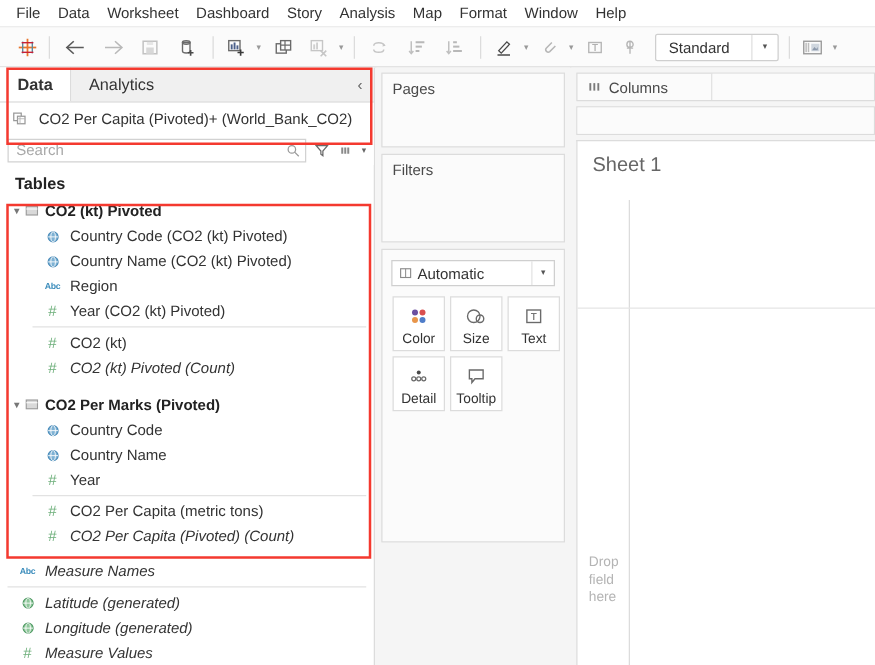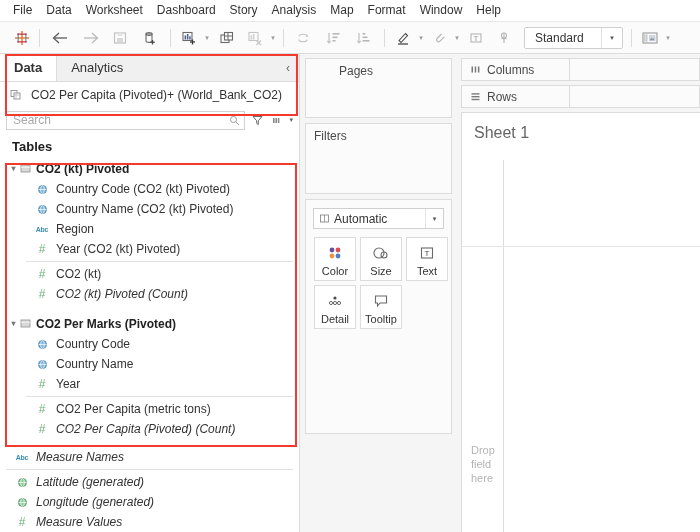--- a/index.html
+++ b/index.html
@@ -104,21 +104,21 @@
            justify-content: center; flex: none; }
   .abcico { font-size: 7px; font-weight: bold; letter-spacing: -0.3px;
             color: #3c8dbc; line-height: 1; }
   .hashico { font-size: 12px; line-height: 1; color: #6fb07c; font-weight: normal; }
 
   
   .cardcol { position: absolute; top: 54px; left: 301px; width: 155px; height: 478px;
              background: #f5f5f5; padding: 4px 4px 0 4px; }
   .card { background: #fbfbfb; border: 1px solid #dcdcdc; margin-bottom: 5px; }
   .card .ctitle { font-size: 12px; color: #4a4a4a; padding: 5px 0 0 8px; cursor: default; }
-  .pages-card { height: 60px; padding-left: 25px; }
+  .pages-card { height: 60px; }
   .filters-card { height: 71px; }
   .marks-card { height: 235px; }
 
   .markdd { display: flex; align-items: center; height: 21px; margin: 8px 7px 0 7px;
             border: 1px solid #cfcfcf; background: #fff; cursor: default; }
   .markdd .mi { width: 20px; display: flex; align-items: center; justify-content: center; }
   .markdd .ml { flex: 1; font-size: 12px; color: #333; }
   .markdd .ma { width: 18px; text-align: center; font-size: 7px; color: #555;
                 border-left: 1px solid #e3e3e3; line-height: 19px; }
 
@@ -607,30 +607,20 @@
             <rect x="1.5" y="2.5" width="1.5" height="6" fill="#7a7a7a"></rect>
             <rect x="4.7" y="2.5" width="1.5" height="6" fill="#7a7a7a"></rect>
             <rect x="7.9" y="2.5" width="1.5" height="6" fill="#7a7a7a"></rect>
           </svg>
         </span>
         <span>Columns</span>
       </div>
       <div class="sdrop"></div>
     </div>
     <div class="shelf">
-      <div class="slabel">
-        <span class="si">
-          <svg width="11" height="11" viewBox="0 0 11 11">
-            <rect x="1.5" y="2.2" width="8" height="1.4" fill="#7a7a7a"></rect>
-            <rect x="1.5" y="5" width="8" height="1.4" fill="#7a7a7a"></rect>
-            <rect x="1.5" y="7.8" width="8" height="1.4" fill="#7a7a7a"></rect>
-          </svg>
-        </span>
-        <span>Rows</span>
-      </div>
       <div class="sdrop"></div>
     </div>
 
     <div class="sheetarea">
       <div class="sheettitle">Sheet 1</div>
       <div class="vline"></div>
       <div class="hline"></div>
       <div class="dropfield">Drop field here</div>
     </div>
   </div>

